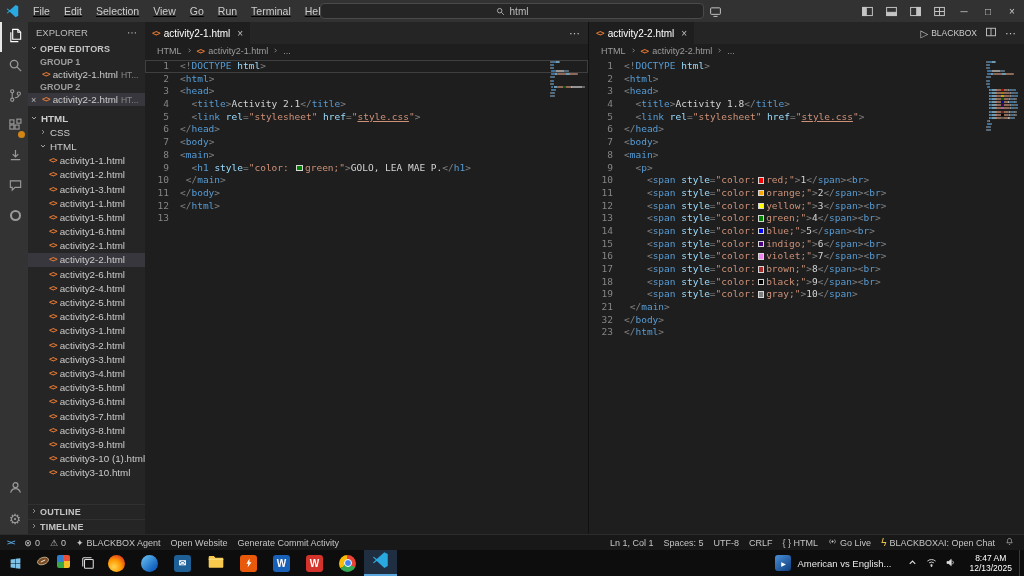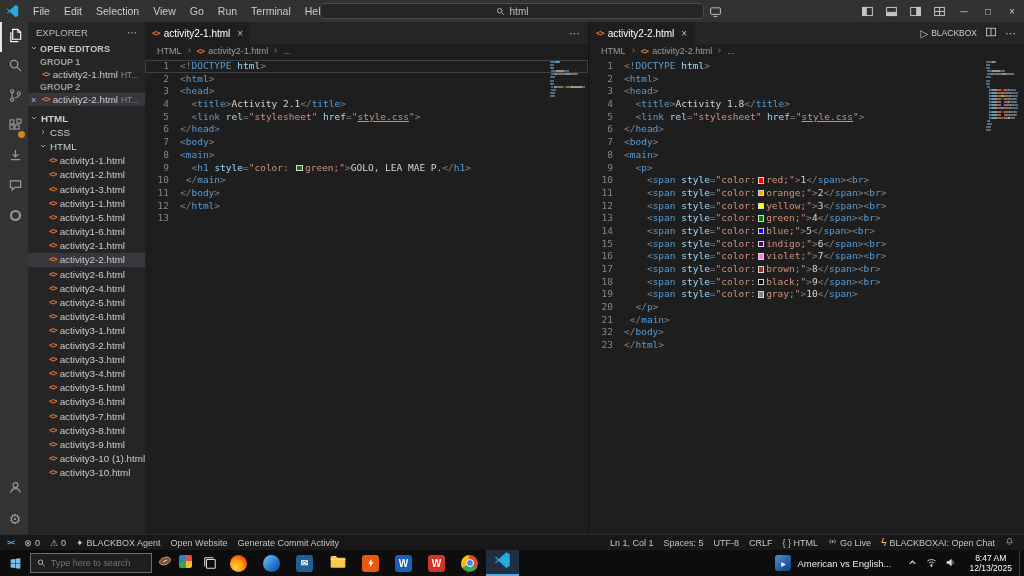--- a/index.html
+++ b/index.html
@@ -1,21 +1,21 @@
 <!DOCTYPE html>
 <html><head>
 <meta charset="utf-8">
 <style>
   * { margin:0; padding:0; box-sizing:border-box; }
   html,body { width:1024px; height:576px; background:#000; }
   body { font-family:"Liberation Sans", sans-serif; overflow:hidden; }
   .screen { position:relative; width:1024px; height:576px; background:#1e1e1e; overflow:hidden; }
 
   
-  .titlebar { position:absolute; top:0; left:0; right:0; height:22px; background:#323233; display:flex; align-items:center; z-index:30; }
+  .titlebar { position:absolute; top:0; left:0; right:0; height:22px; background:#323233; display:flex; align-items:center; z-index:30;text-decoration:underline; }
   .tb-logo { width:26px; display:flex; justify-content:center; align-items:center; }
   .tb-logo svg { width:14px; height:14px; }
   .menus { display:flex; height:100%; align-items:center; }
   .menu { padding:0 7px; font-size:10.5px; color:#cccccc; cursor:default; }
   .nav-arrows { display:flex; gap:12px; margin-left:16px; color:#cccccc; font-size:11px; }
   .nav-arrows .dim { color:#7a7a7a; }
   .tb-search { position:absolute; left:50%; transform:translateX(-50%); top:3px; width:384px; height:16px;
     background:#252526; border:1px solid #4a4a4a; border-radius:4px; display:flex; align-items:center; justify-content:center;
     gap:5px; color:#bdbdbd; font-size:10px; }
   .tb-search svg { width:9px; height:9px; }
@@ -388,20 +388,34 @@
           </div>
           <div class="tree-row file">
             <span class="ic html-ic glyph-html">&lt;&gt;</span>
             <span class="tree-label">activity3-10 (1).html</span>
           </div>
           <div class="tree-row file">
             <span class="ic html-ic glyph-html">&lt;&gt;</span>
             <span class="tree-label">activity3-10.html</span>
           </div>
         </div>
+      <div class="sb-bottom" id="sb-sections">
+          <div class="sb-sec">
+            <span class="ic tr-chev"><svg viewBox="0 0 16 16" fill="none" stroke="#a5a5a5" stroke-width="1.6">
+                <path d="M6 4l4 4-4 4"></path>
+              </svg></span>
+            <span class="sec-label">OUTLINE</span>
+          </div>
+          <div class="sb-sec">
+            <span class="ic tr-chev"><svg viewBox="0 0 16 16" fill="none" stroke="#a5a5a5" stroke-width="1.6">
+                <path d="M6 4l4 4-4 4"></path>
+              </svg></span>
+            <span class="sec-label">TIMELINE</span>
+          </div>
+        </div>
     </div>
 
     <div class="editors" id="editors">
         <div class="egroup first">
           <div class="tabbar">
             <div class="tab">
               <span class="ic html-ic glyph-html">&lt;&gt;</span>
               <span class="tab-label">activity2-1.html</span>
               <span class="ic tab-close glyph-close">×</span>
             </div>
@@ -597,24 +611,20 @@
               <span class="ln">17</span>
               <span class="lc"><span class="tk-x">    </span><span class="tk-p">&lt;</span><span class="tk-t">span</span><span class="tk-x"> </span><span class="tk-a">style</span><span class="tk-p">=</span><span class="tk-s">"color:</span><span class="sw" style="background: brown;"></span><span class="tk-s">brown;"</span><span class="tk-p">&gt;</span><span class="tk-x">8</span><span class="tk-p">&lt;/</span><span class="tk-t">span</span><span class="tk-p">&gt;</span><span class="tk-p">&lt;</span><span class="tk-t">br</span><span class="tk-p">&gt;</span></span>
             </div>
             <div class="code-line">
               <span class="ln">18</span>
               <span class="lc"><span class="tk-x">    </span><span class="tk-p">&lt;</span><span class="tk-t">span</span><span class="tk-x"> </span><span class="tk-a">style</span><span class="tk-p">=</span><span class="tk-s">"color:</span><span class="sw" style="background: black;"></span><span class="tk-s">black;"</span><span class="tk-p">&gt;</span><span class="tk-x">9</span><span class="tk-p">&lt;/</span><span class="tk-t">span</span><span class="tk-p">&gt;</span><span class="tk-p">&lt;</span><span class="tk-t">br</span><span class="tk-p">&gt;</span></span>
             </div>
             <div class="code-line">
               <span class="ln">19</span>
               <span class="lc"><span class="tk-x">    </span><span class="tk-p">&lt;</span><span class="tk-t">span</span><span class="tk-x"> </span><span class="tk-a">style</span><span class="tk-p">=</span><span class="tk-s">"color:</span><span class="sw" style="background: gray;"></span><span class="tk-s">gray;"</span><span class="tk-p">&gt;</span><span class="tk-x">10</span><span class="tk-p">&lt;/</span><span class="tk-t">span</span><span class="tk-p">&gt;</span></span>
-            </div>
-            <div class="code-line">
-              <span class="ln">20</span>
-              <span class="lc"><span class="tk-x">  </span><span class="tk-p">&lt;/</span><span class="tk-t">p</span><span class="tk-p">&gt;</span></span>
             </div>
             <div class="code-line">
               <span class="ln">21</span>
               <span class="lc"><span class="tk-x"> </span><span class="tk-p">&lt;/</span><span class="tk-t">main</span><span class="tk-p">&gt;</span></span>
             </div>
             <div class="code-line">
               <span class="ln">32</span>
               <span class="lc"><span class="tk-p">&lt;/</span><span class="tk-t">body</span><span class="tk-p">&gt;</span></span>
             </div>
             <div class="code-line">
@@ -710,27 +720,20 @@
         </span>
       </div>
   </div>
 
   <div class="taskbar">
     <div class="tb-start">
       <svg viewBox="0 0 16 16">
           <path fill="#7ec3ea" d="M2 3.2 7.4 2.4v5.2H2zM8 2.3 14 1.5v6.1H8zM2 8.4h5.4v5.2L2 12.8zM8 8.4h6v6.1L8 13.7z"></path>
         </svg>
     </div>
-    <div class="tb-searchbox">
-      <svg viewBox="0 0 16 16" fill="none" stroke="#cfcfcf" stroke-width="1.5">
-          <circle cx="6.5" cy="6.5" r="4"></circle>
-          <path d="M9.5 9.5 14 14"></path>
-        </svg>
-      <input placeholder="Type here to search" style="">
-    </div>
     <div class="tb-mini" id="tb-mini">
         <span class="tb-mini-item"><svg viewBox="0 0 16 16">
             <ellipse cx="8" cy="8" rx="6.5" ry="4" fill="#7a4a21" stroke="#d9c9a8" stroke-width="0.8" transform="rotate(-20 8 8)"></ellipse>
             <path d="M5.5 9.2l5-2.4" stroke="#fff" stroke-width="1"></path>
           </svg></span>
         <span class="tb-mini-item"><span class="widget-sq"></span></span>
       </div>
     <div class="tb-taskview">
       <svg viewBox="0 0 16 16" fill="none" stroke="#dddddd" stroke-width="1.2">
           <rect x="4" y="4" width="10" height="10" rx="1"></rect>

